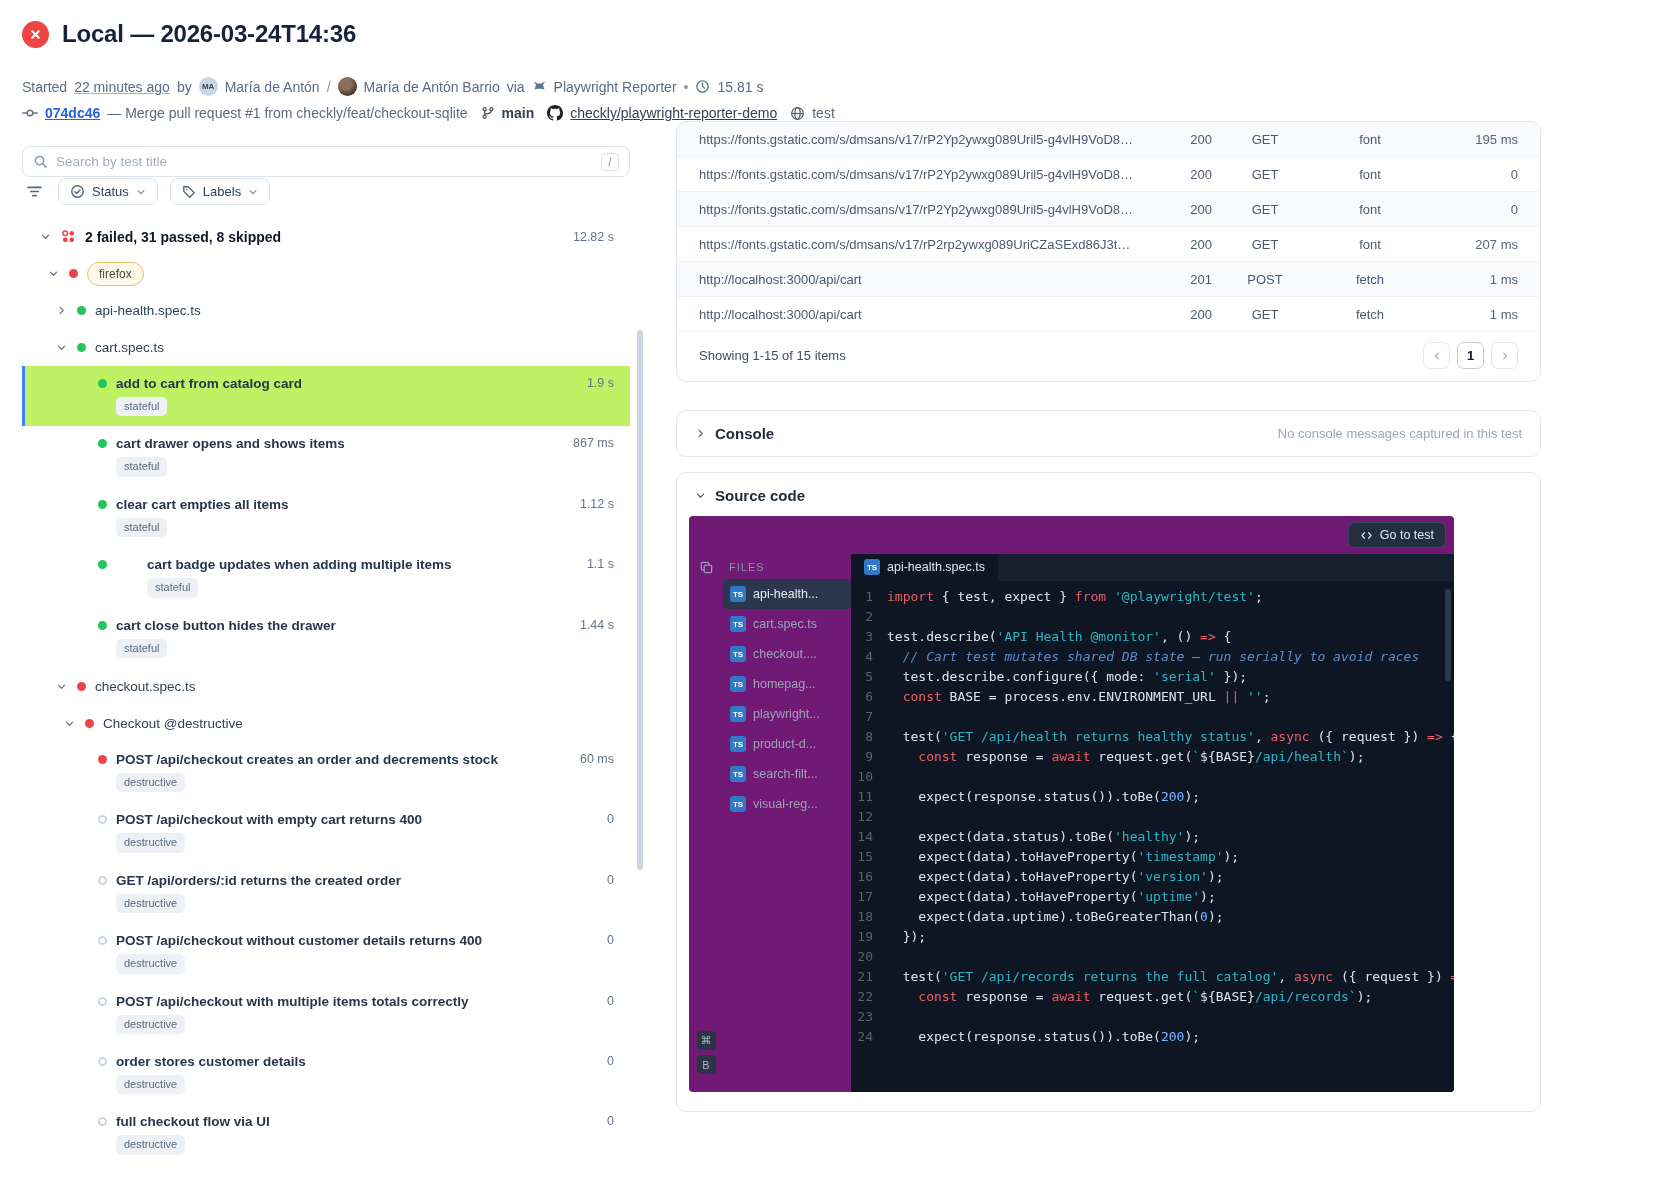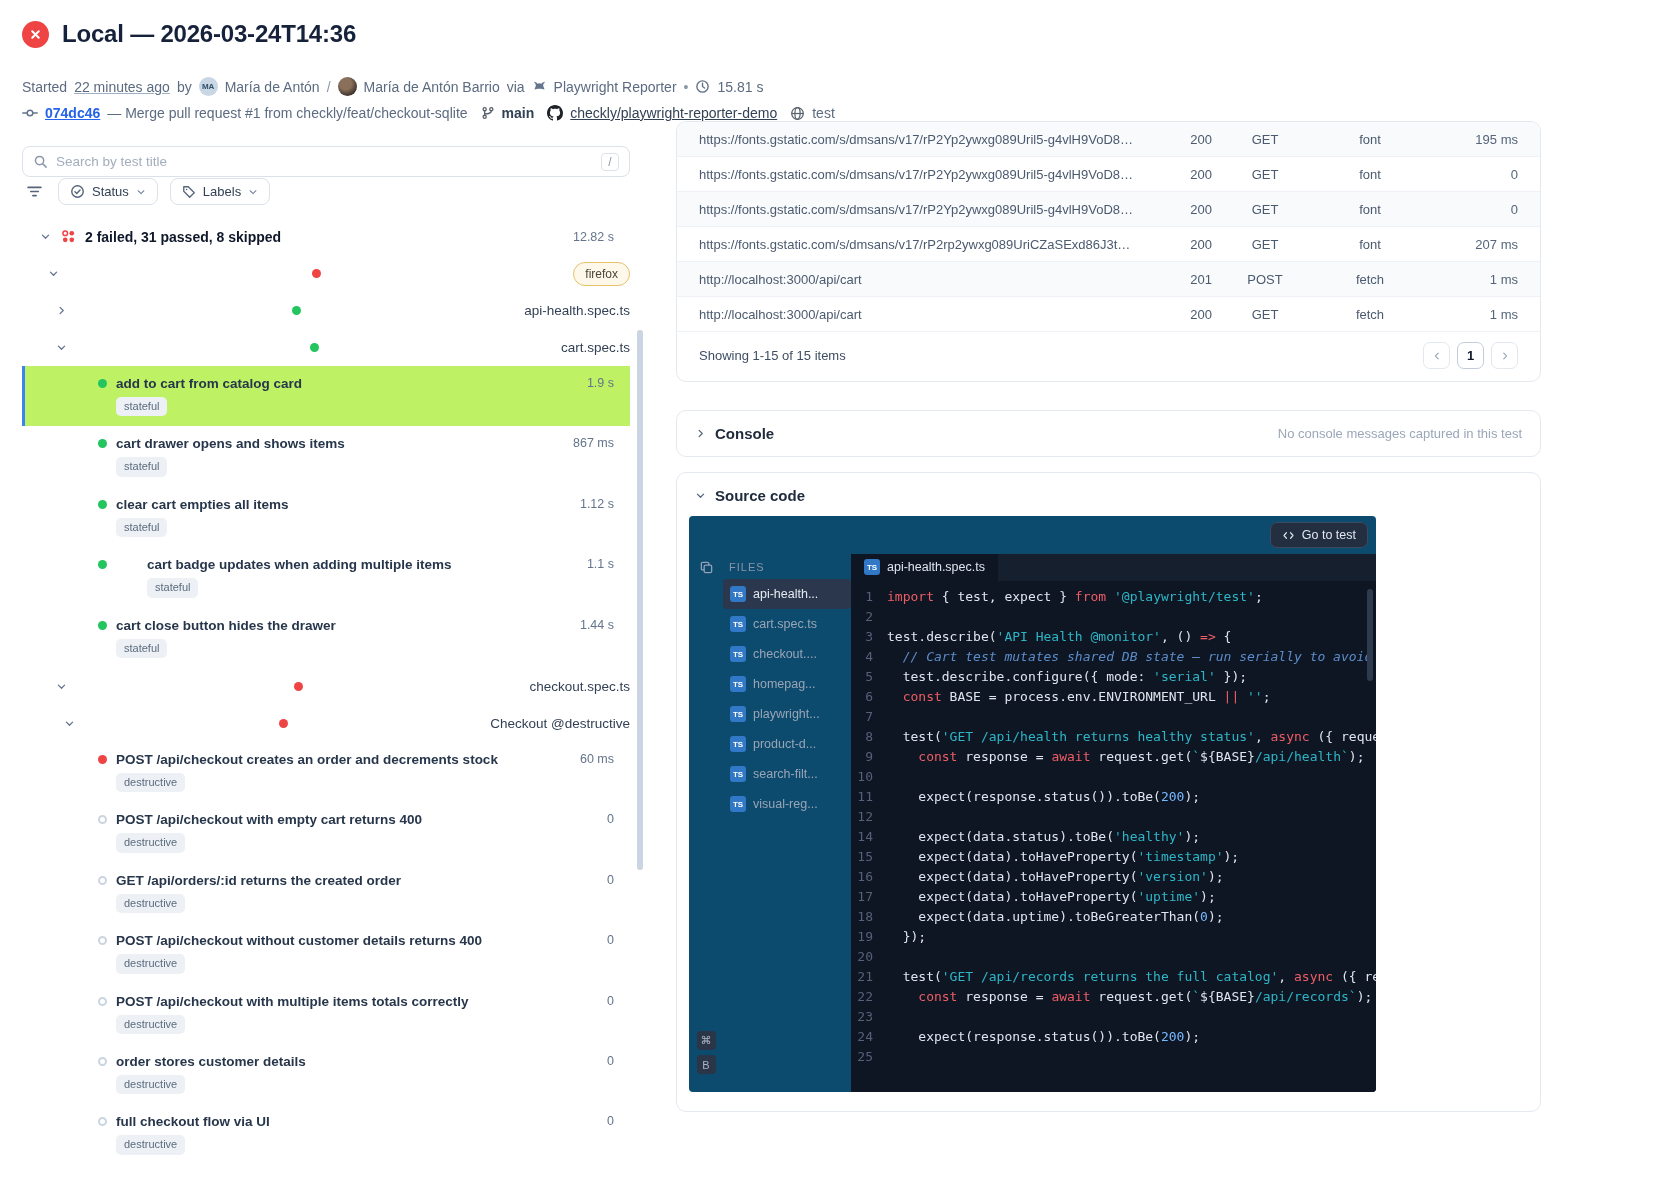--- a/index.html
+++ b/index.html
@@ -27,21 +27,21 @@
   .search-box { position:relative; display:flex; align-items:center; height:31px; border:1px solid #dbe2ea; border-radius:8px; padding:0 10px; gap:8px; background:#fff; }
   .search-box input { border:none; outline:none; flex:1; font-size:13.5px; color:#334155; background:transparent; font-family:inherit; }
   .search-box input::placeholder { color:#a2aebd; }
   .kbd { min-width:18px; height:18px; border:1px solid #dbe2ea; border-radius:4px; color:#8a97a8; font-size:12px; display:inline-flex; align-items:center; justify-content:center; padding:0 4px; }
   .filter-row { display:flex; align-items:center; gap:12px; margin-top:1px; }
   .icon-btn { display:inline-flex; align-items:center; justify-content:center; width:24px; height:24px; color:#56657a; cursor:pointer; }
   .pill-btn { display:inline-flex; align-items:center; gap:7px; border:1px solid #dbe2ea; border-radius:8px; background:#fff; padding:5px 11px; font-size:13px; color:#334155; cursor:pointer; }
   .pill-btn .chev { color:#7c8ba0; display:inline-flex; }
 
   .tree { margin-top:13px; }
-  .tree-row { position:relative; display:flex; align-items:center; gap:9px; min-height:37px; padding-right:0; cursor:pointer;justify-content:space-between; }
+  .tree-row { position:relative; display:flex; align-items:center; gap:9px; min-height:37px; padding-right:0; cursor:pointer; }
   .tree-row .chev { color:#64748b; display:inline-flex; flex:0 0 auto; width:12px; }
   .dot { width:9px; height:9px; border-radius:50%; flex:0 0 auto; }
   .dot.passed { background:#22c55e; }
   .dot.failed { background:#ef4444; }
   .dot.skipped { background:transparent; border:2px solid #cbd5e1; }
   .row-main { display:flex; align-items:center; gap:8px; min-width:0; }
   .row-label { font-size:13.5px; color:#334155; white-space:nowrap; overflow:hidden; text-overflow:ellipsis; }
   .tree-row.summary .row-label { font-weight:700; color:#0f172a; font-size:14px; }
   .suite-icon { display:inline-flex; flex:0 0 auto; }
   .row-duration { margin-left:auto; padding-right:16px; color:#64748b; font-size:12.5px; white-space:nowrap; flex:0 0 auto; }
@@ -73,21 +73,21 @@
 
   .console-card { top:410px; height:47px; display:flex; align-items:center; gap:9px; padding:0 18px; }
   .sec-title { font-size:15px; font-weight:700; color:#1e293b; }
   .sec-chev { color:#56657a; display:inline-flex; }
   .console-empty { margin-left:auto; font-size:13px; color:#9aa7b8; }
 
   .source-card { top:472px; height:640px; padding:14px 12px 12px 18px; }
   .source-head { display:flex; align-items:center; gap:9px; margin-bottom:12px; cursor:pointer; }
 
   
-  .code-panel { position:relative; margin-left:-6px; width:687px; height:576px; background:#0c4a6e; border-radius:4px; overflow:hidden; display:flex; flex-direction:column; }
+  .code-panel { position:relative; margin-left:-6px; width:765px; height:576px; background:#701a75; border-radius:4px; overflow:hidden; display:flex; flex-direction:column; }
   .code-topbar { height:38px; display:flex; justify-content:flex-end; align-items:center; padding:0 8px; }
   .goto-btn { display:inline-flex; align-items:center; gap:7px; background:#232e41; border:1px solid #3c495e; color:#e2e8f0; border-radius:7px; font-size:12.5px; padding:5px 11px; cursor:pointer; font-family:inherit; }
   .code-main { flex:1; display:flex; min-height:0; }
   .strip { width:34px; position:relative; display:flex; flex-direction:column; align-items:center; padding-top:6px; flex:0 0 auto; }
   .copy-icon { color:#93a0b4; display:inline-flex; cursor:pointer; }
   .strip-keys { position:absolute; bottom:18px; display:flex; flex-direction:column; gap:5px; align-items:center; }
   .key-badge { width:19px; height:19px; background:#2a3547; border-radius:4px; color:#aab4c5; font-size:11px; display:flex; align-items:center; justify-content:center; }
   .files-col { width:128px; flex:0 0 auto; }
   .files-header { font-size:11px; letter-spacing:1px; color:#8a94a6; padding:7px 6px 6px; }
   .file-item { display:flex; align-items:center; gap:7px; height:30px; padding:0 7px; color:#9aa5b5; font-size:12.5px; cursor:pointer; border-radius:4px; white-space:nowrap; overflow:hidden; }
@@ -640,24 +640,20 @@
                   <span class="ct">    <span class="tok-kw">const</span> response = <span class="tok-kw">await</span> request.get(<span class="tok-str">`<span class="tok-in">${BASE}</span>/api/records`</span>);</span>
                 </div>
                 <div class="code-line">
                   <span class="ln">23</span>
                   <span class="ct"> </span>
                 </div>
                 <div class="code-line">
                   <span class="ln">24</span>
                   <span class="ct">    expect(response.status()).toBe(<span class="tok-num">200</span>);</span>
                 </div>
-                <div class="code-line">
-                  <span class="ln">25</span>
-                  <span class="ct"> </span>
-                </div>
               </div>
             <span class="code-vscroll"></span>
           </div>
         </div>
       </div>
     </div>
   </div>
 
 </div>
 

